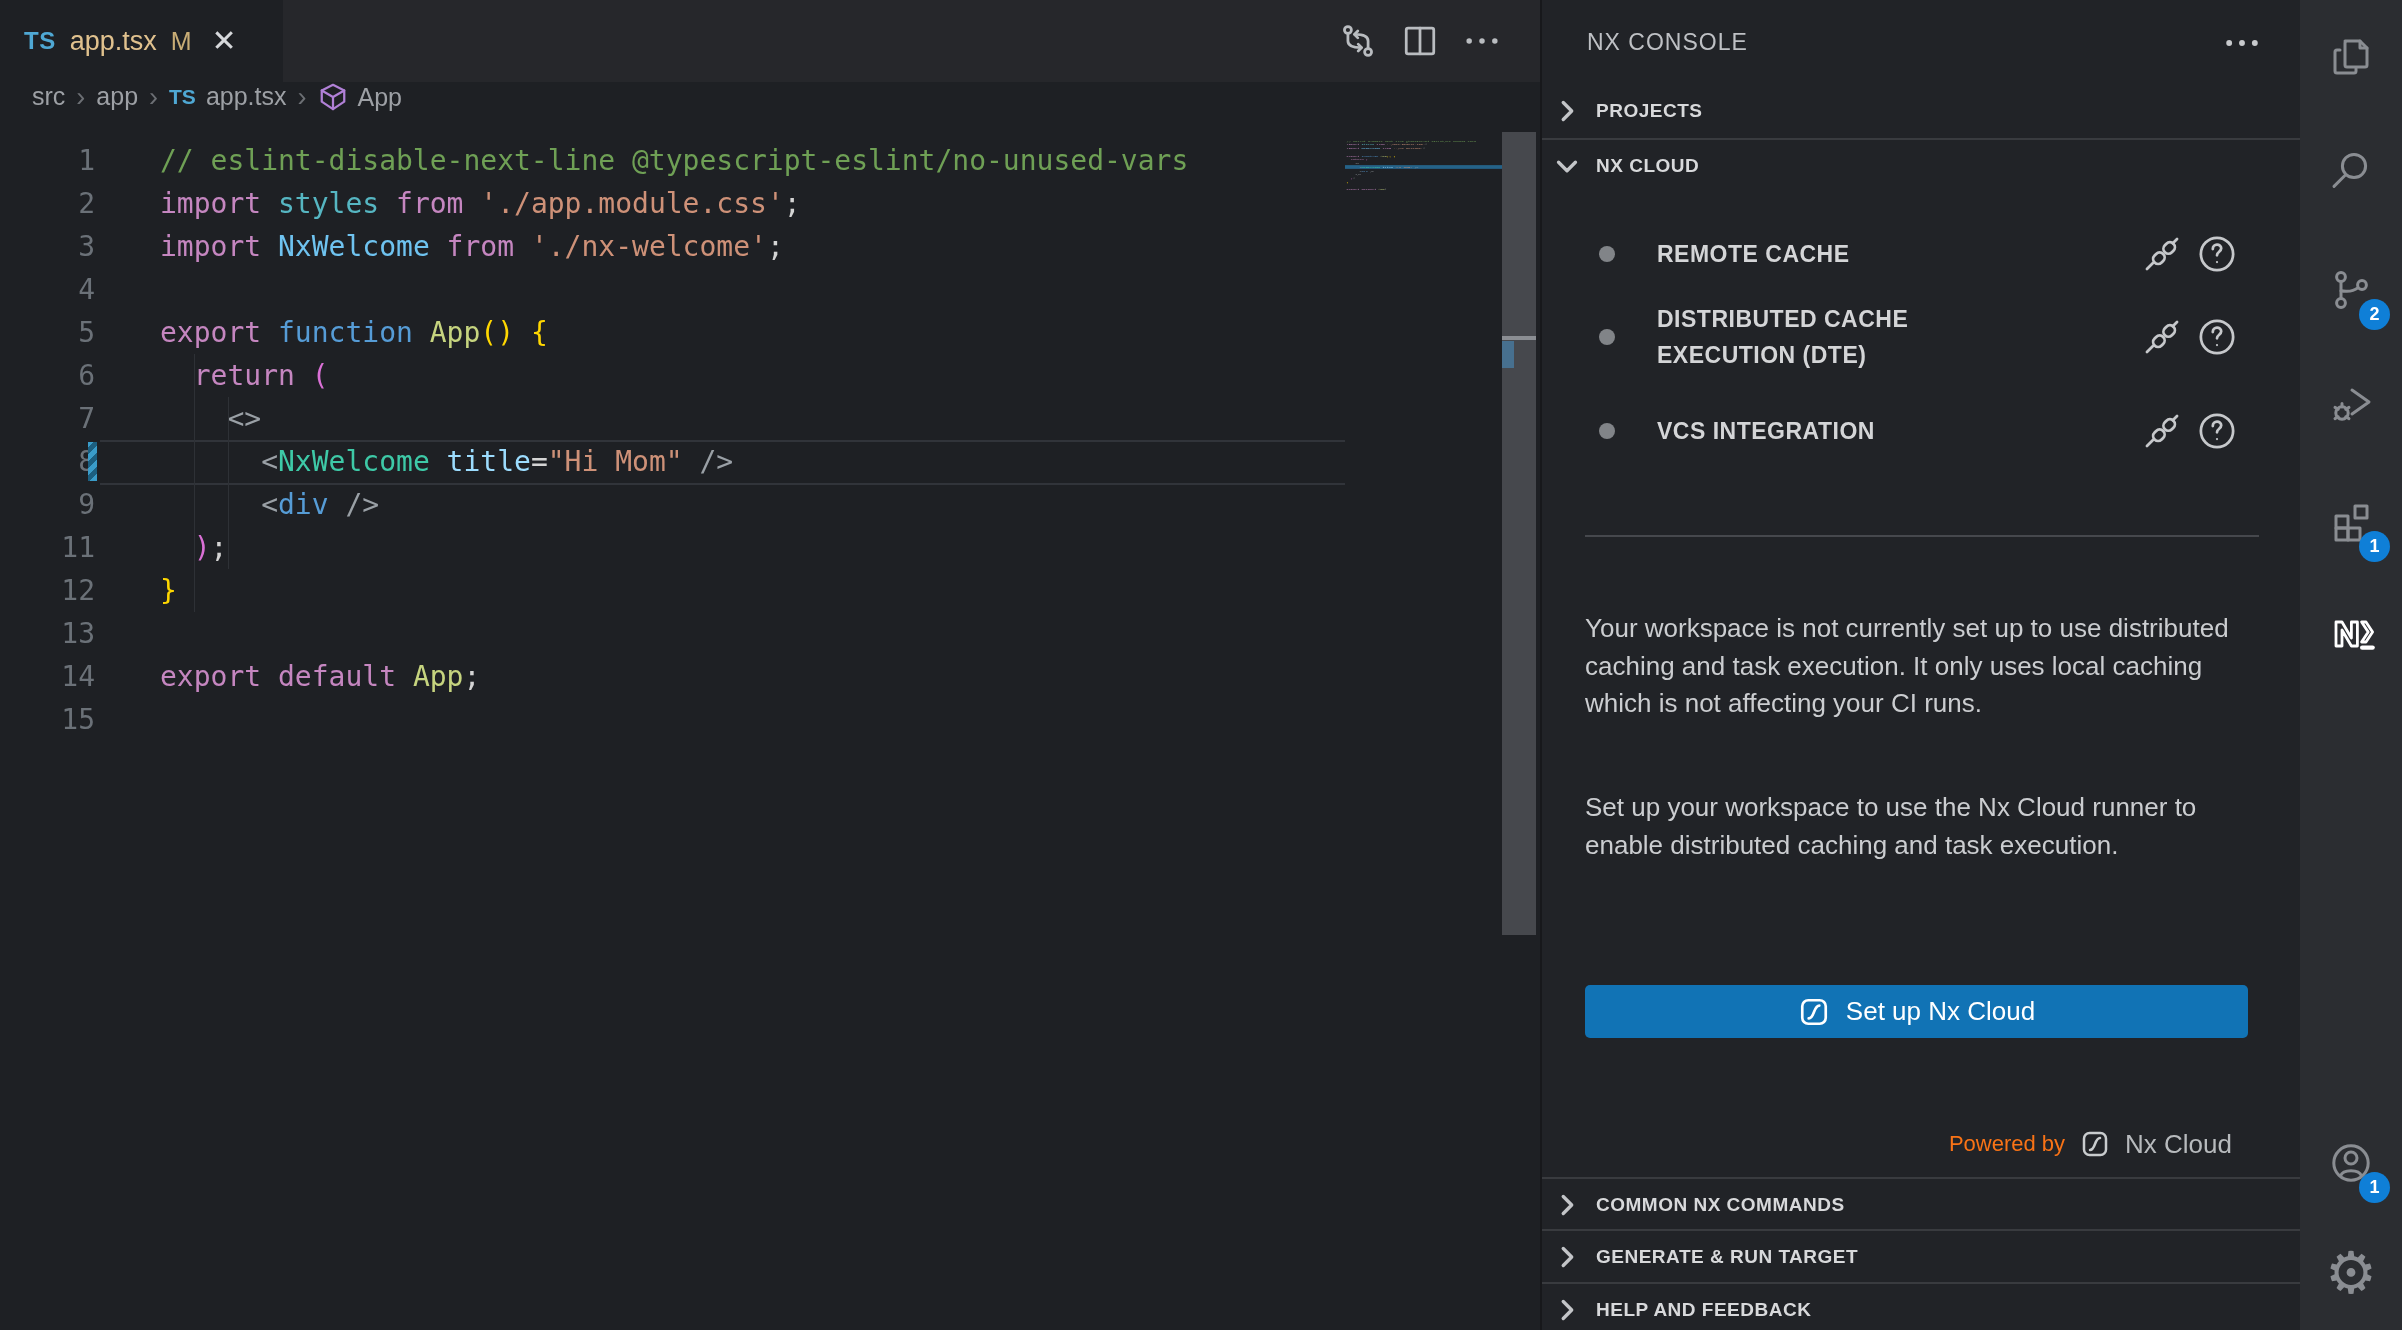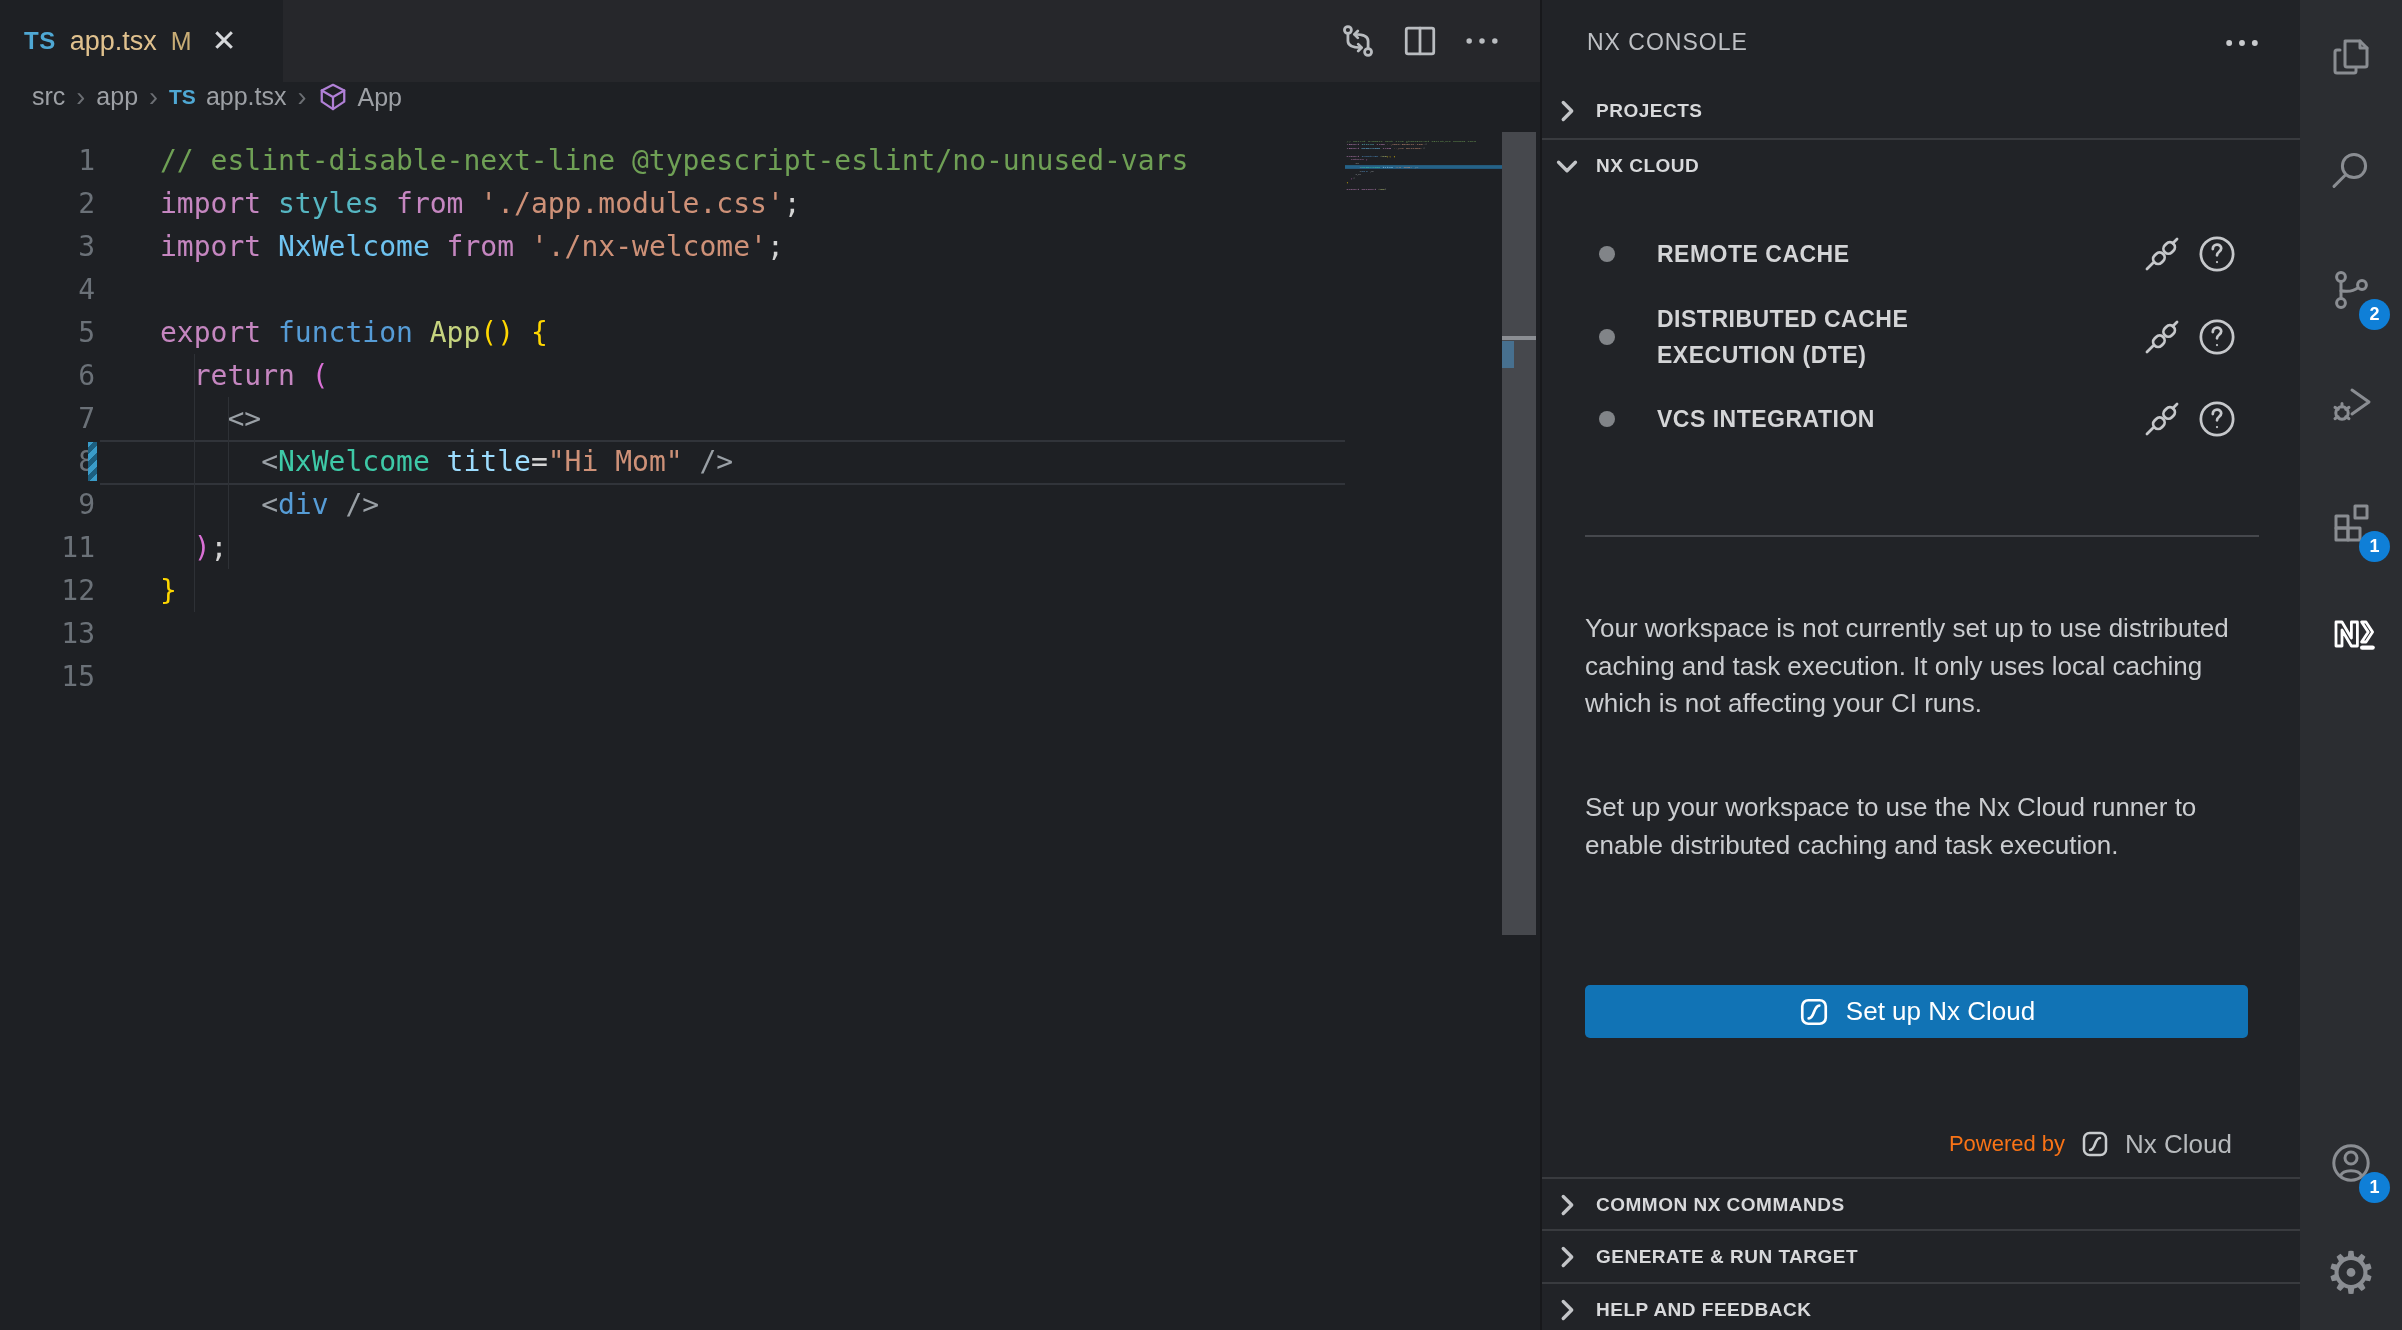--- a/index.html
+++ b/index.html
@@ -208,20 +208,24 @@
       </div>
       <div class="crow">
         <span class="ln">12</span>
         <span class="ct"><span style="color: rgb(255, 215, 0);">}</span></span>
       </div>
       <div class="crow">
         <span class="ln">13</span>
         <span class="ct"></span>
       </div>
       <div class="crow">
+        <span class="ln">14</span>
+        <span class="ct"><span style="color: rgb(197, 134, 192);">export</span><span style="color: rgb(212, 212, 212);"> </span><span style="color: rgb(197, 134, 192);">default</span><span style="color: rgb(212, 212, 212);"> </span><span style="color: rgb(198, 212, 127);">App</span><span style="color: rgb(212, 212, 212);">;</span></span>
+      </div>
+      <div class="crow">
         <span class="ln">15</span>
         <span class="ct"></span>
       </div>
     </div>
   <div class="curbox"></div>
   <div class="iguide" style="left:194px;top:354px;height:258px"></div>
   <div class="iguide" style="left:228px;top:397px;height:172px"></div>
 
   <div class="minimap">
     <div class="mm-inner" id="mmInner">
@@ -340,21 +344,21 @@
           </svg>
         </span>
         <span class="feat-ico q icon">
           <svg viewBox="0 0 24 24">
             <circle cx="12" cy="12" r="8.8"></circle>
             <path d="M9.7 9.3c0-3.1 4.6-3.1 4.6-.4 0 1.9-2.3 1.8-2.3 3.8"></path>
             <circle cx="12" cy="16.4" r="0.6" fill="currentColor" stroke="none"></circle>
           </svg>
         </span>
       </div>
-      <div class="feat" style="top: 419px;">
+      <div class="feat" style="top: 431px;">
         <span class="feat-bullet"></span>
         <span class="feat-label">VCS INTEGRATION</span>
         <span class="feat-ico plug icon">
           <svg viewBox="0 0 24 24">
             <path d="M3.8 20.2l3.4-3.4"></path>
             <rect x="7" y="11.6" width="6.6" height="5.4" rx="2.7" transform="rotate(-45 10.3 14.3)"></rect>
             <rect x="12.6" y="6" width="6.6" height="5.4" rx="2.7" transform="rotate(-45 15.9 8.7)"></rect>
             <path d="M20.2 3.8l-2.3 2.3"></path>
           </svg>
         </span>

